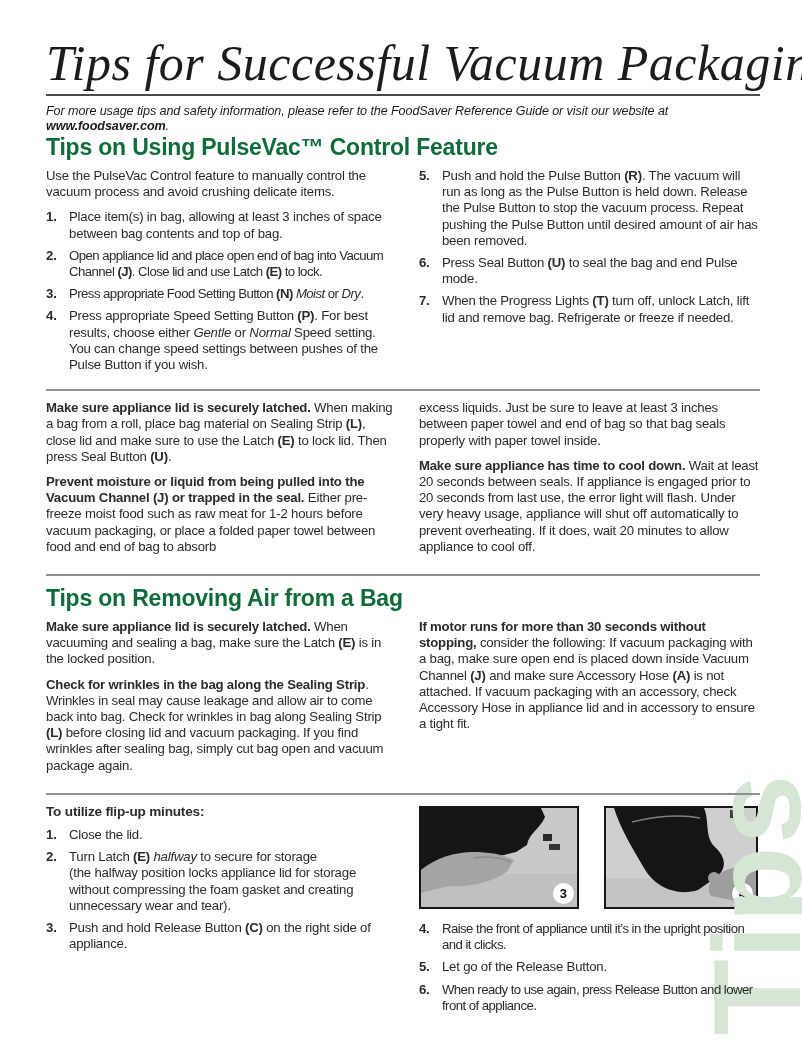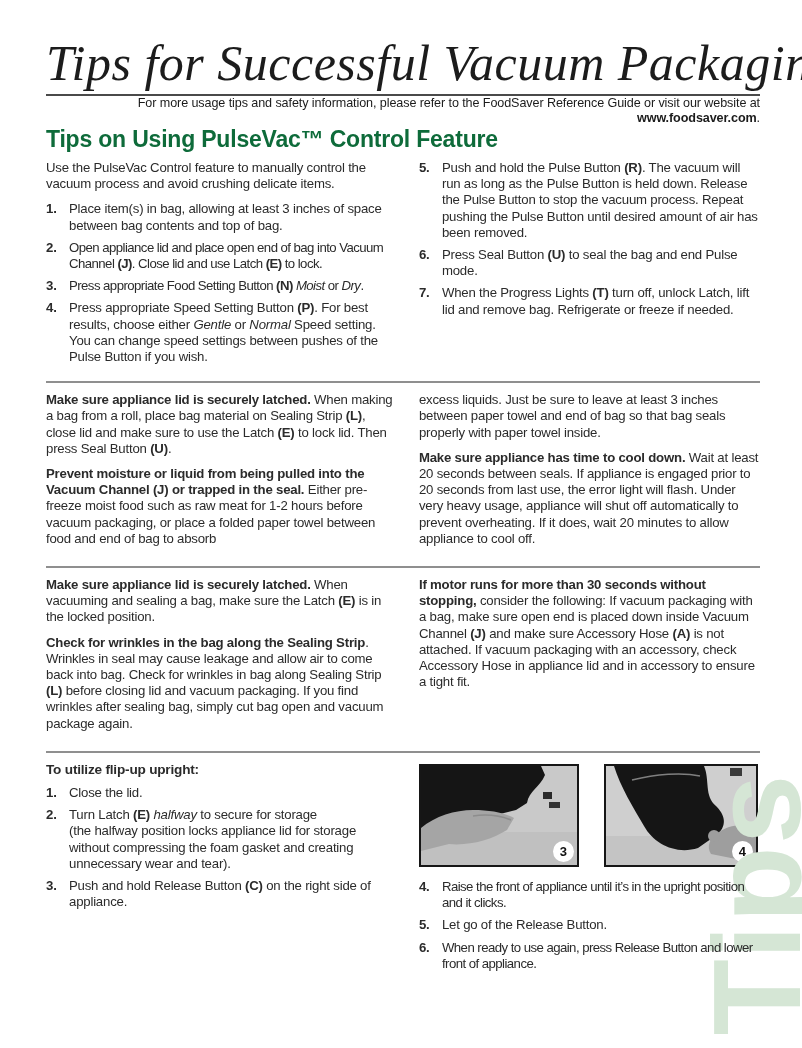--- a/index.html
+++ b/index.html
@@ -9,22 +9,22 @@
   }
   .content{position:relative;padding:36px 42px 0 46px;}
   
   h1{
     font-family:"Liberation Serif",serif;font-style:italic;font-weight:normal;
     font-size:50px;line-height:54px;margin:0;text-align:center;color:#1c1c1c;letter-spacing:.5px;
     white-space:nowrap;
   }
   .title-rule{border-top:2px solid #4a4a4a;margin-top:4px;}
   .subtitle{
-    font-size:12.6px;line-height:15px;text-align:right;
-    margin:0 0 0;color:#1b1b1b;letter-spacing:-.1px;
+    font-style:italic;font-size:12.6px;line-height:15px;text-align:left;
+    margin:8px 0 0;color:#1b1b1b;letter-spacing:-.1px;
   }
   
   h2{
     color:#0e6b3a;font-size:23px;line-height:26px;margin:0 0 8px;letter-spacing:-.2px;font-weight:bold;
   }
   .sec1 h2{}
   .cols{display:flex;gap:24px;}
   .col{width:354px;}
   .col.rightcol{width:346px;}
   p.body{margin:0 0 9px;font-size:13.2px;line-height:16.2px;letter-spacing:-.2px;}
@@ -123,37 +123,38 @@
         <div class="col rightcol">
           <p class="body"><span>excess liquids. Just be sure to leave at least 3 inches between paper towel and end of bag so that bag seals properly with paper towel inside.</span></p>
           <p class="body"><span class="b">Make sure appliance has time to cool down.</span><span> Wait at least 20 seconds between seals. If appliance is engaged prior to 20 seconds from last use, the error light will flash. Under very heavy usage, appliance will shut off automatically to prevent overheating. If it does, wait 20 minutes to allow appliance to cool off.</span></p>
         </div>
       </div>
     </section>
 
     <div class="divider"></div>
 
     <section class="sec sec3">
+      <h2>Tips on Removing Air from a Bag</h2>
       <div class="cols">
         <div class="col">
           <p class="body"><span class="b">Make sure appliance lid is securely latched.</span><span> When vacuuming and sealing a bag, make sure the Latch </span><span class="b">(E)</span><span> is in the locked position.</span></p>
           <p class="body"><span class="b">Check for wrinkles in the bag along the Sealing Strip</span><span>. Wrinkles in seal may cause leakage and allow air to come back into bag. Check for wrinkles in bag along Sealing Strip </span><span class="b">(L)</span><span> before closing lid and vacuum packaging. If you find wrinkles after sealing bag, simply cut bag open and vacuum package again.</span></p>
         </div>
         <div class="col rightcol">
           <p class="body"><span class="b">If motor runs for more than 30 seconds without stopping,</span><span> consider the following: If vacuum packaging with a bag, make sure open end is placed down inside Vacuum Channel </span><span class="b">(J)</span><span> and make sure Accessory Hose </span><span class="b">(A)</span><span> is not attached. If vacuum packaging with an accessory, check Accessory Hose in appliance lid and in accessory to ensure a tight fit.</span></p>
         </div>
       </div>
     </section>
 
     <div class="divider"></div>
 
     <section class="sec sec4">
       <div class="cols">
         <div class="col">
-          <p class="subhead">To utilize flip-up upright:</p>
+          <p class="subhead">To utilize flip-up minutes:</p>
           <ol class="steps">
             <li>
                 <span class="num">1.</span>
                 <span class="txt"><span>Close the lid.</span></span>
               </li>
             <li>
                 <span class="num">2.</span>
                 <span class="txt"><span>Turn Latch </span><span class="b">(E)</span><span> </span><span class="i">halfway</span><span> to secure for storage
 (the halfway position locks appliance lid for storage without compressing the foam gasket and creating unnecessary wear and tear).</span></span>
               </li>

